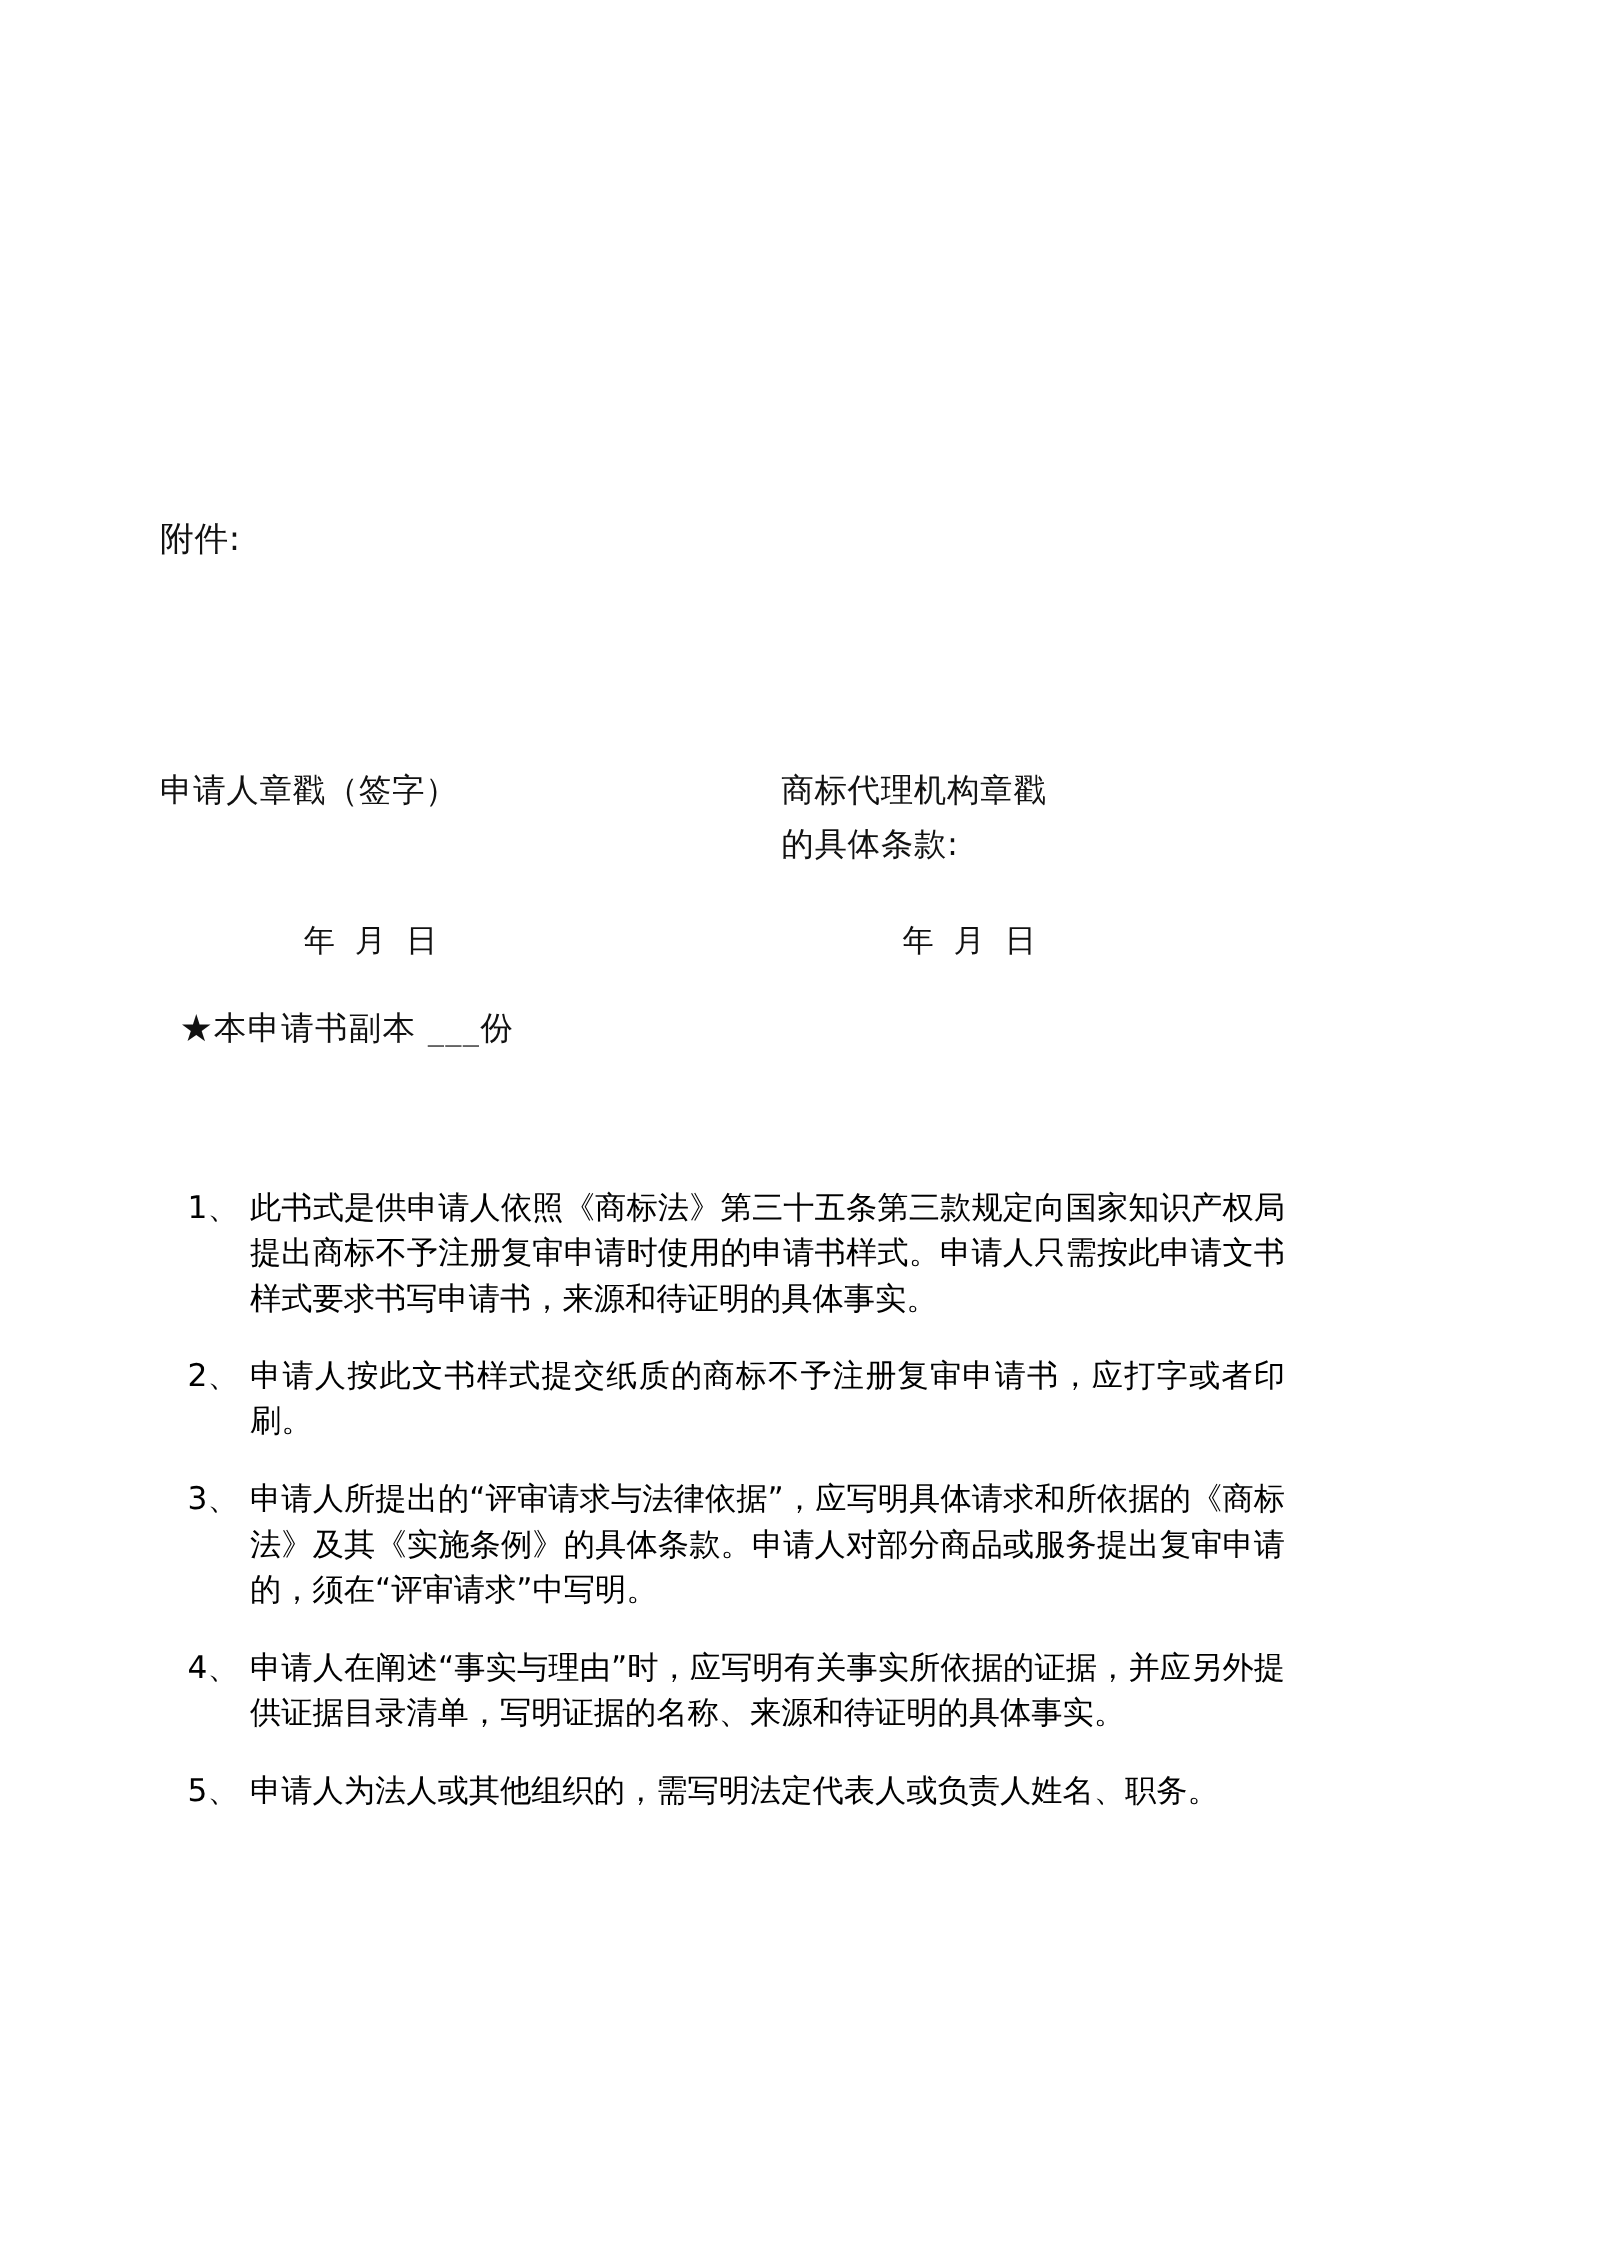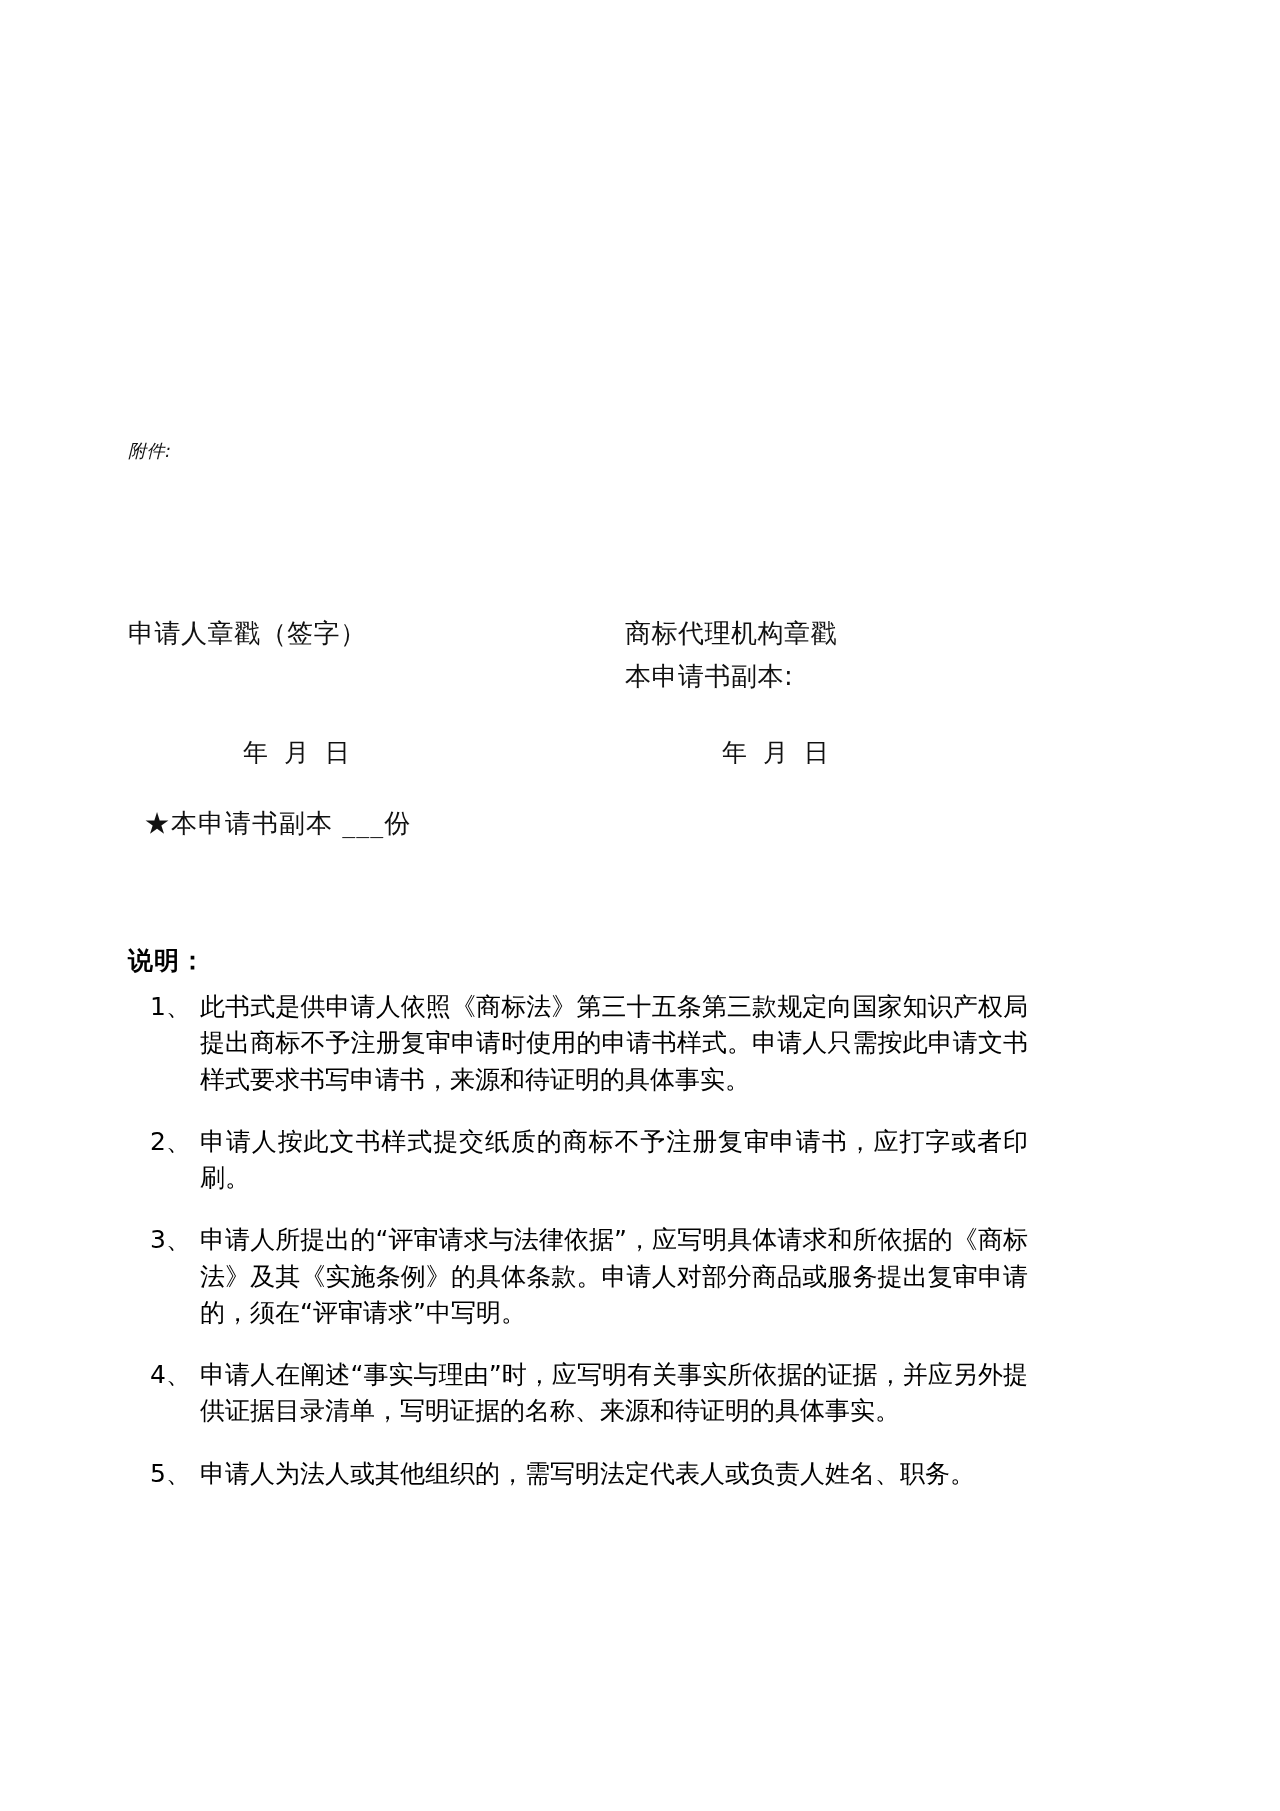--- a/index.html
+++ b/index.html
@@ -26,24 +26,23 @@
   .txt {
     position: absolute;
     white-space: pre;
     line-height: 1.0;
     color: #111111;
   }
 
   
   #attachment-label {
     left: 128px;
-    top: 442px;
-    font-size: 18px;
+    top: 418px;
+    font-size: 27px;
     letter-spacing: 0.5px;
-    font-style: italic;
   }
 
   
   #applicant-seal-label {
     left: 128px;
     top: 620px;
     font-size: 26px;
     letter-spacing: 0.5px;
   }
   #agency-seal-label {
@@ -121,30 +120,29 @@
 <body>
 
 <div class="page">
 
   <div class="txt" id="attachment-label">附件:</div>
 
   <div class="txt" id="applicant-seal-label">申请人章戳（签字）</div>
 
   <div class="txt" id="agency-seal-label">商标代理机构章戳</div>
 
-  <div class="txt" id="agent-signature-label">本申请书副本:</div>
+  <div class="txt" id="agent-signature-label">的具体条款:</div>
 
   <div class="txt" id="applicant-date-line">年  月  日</div>
 
   <div class="txt" id="agency-date-line">年  月  日</div>
 
   <div class="txt" id="copies-line">★本申请书副本 ___份</div>
 
   <div id="notes-block">
-    <div id="notes-heading">说明：</div>
 
     <div class="note-item">
       <span class="note-num">1、</span>
       <span class="note-text">此书式是供申请人依照《商标法》第三十五条第三款规定向国家知识产权局提出商标不予注册复审申请时使用的申请书样式。申请人只需按此申请文书样式要求书写申请书，来源和待证明的具体事实。</span>
     </div>
 
     <div class="note-item">
       <span class="note-num">2、</span>
       <span class="note-text">申请人按此文书样式提交纸质的商标不予注册复审申请书，应打字或者印刷。</span>
     </div>

